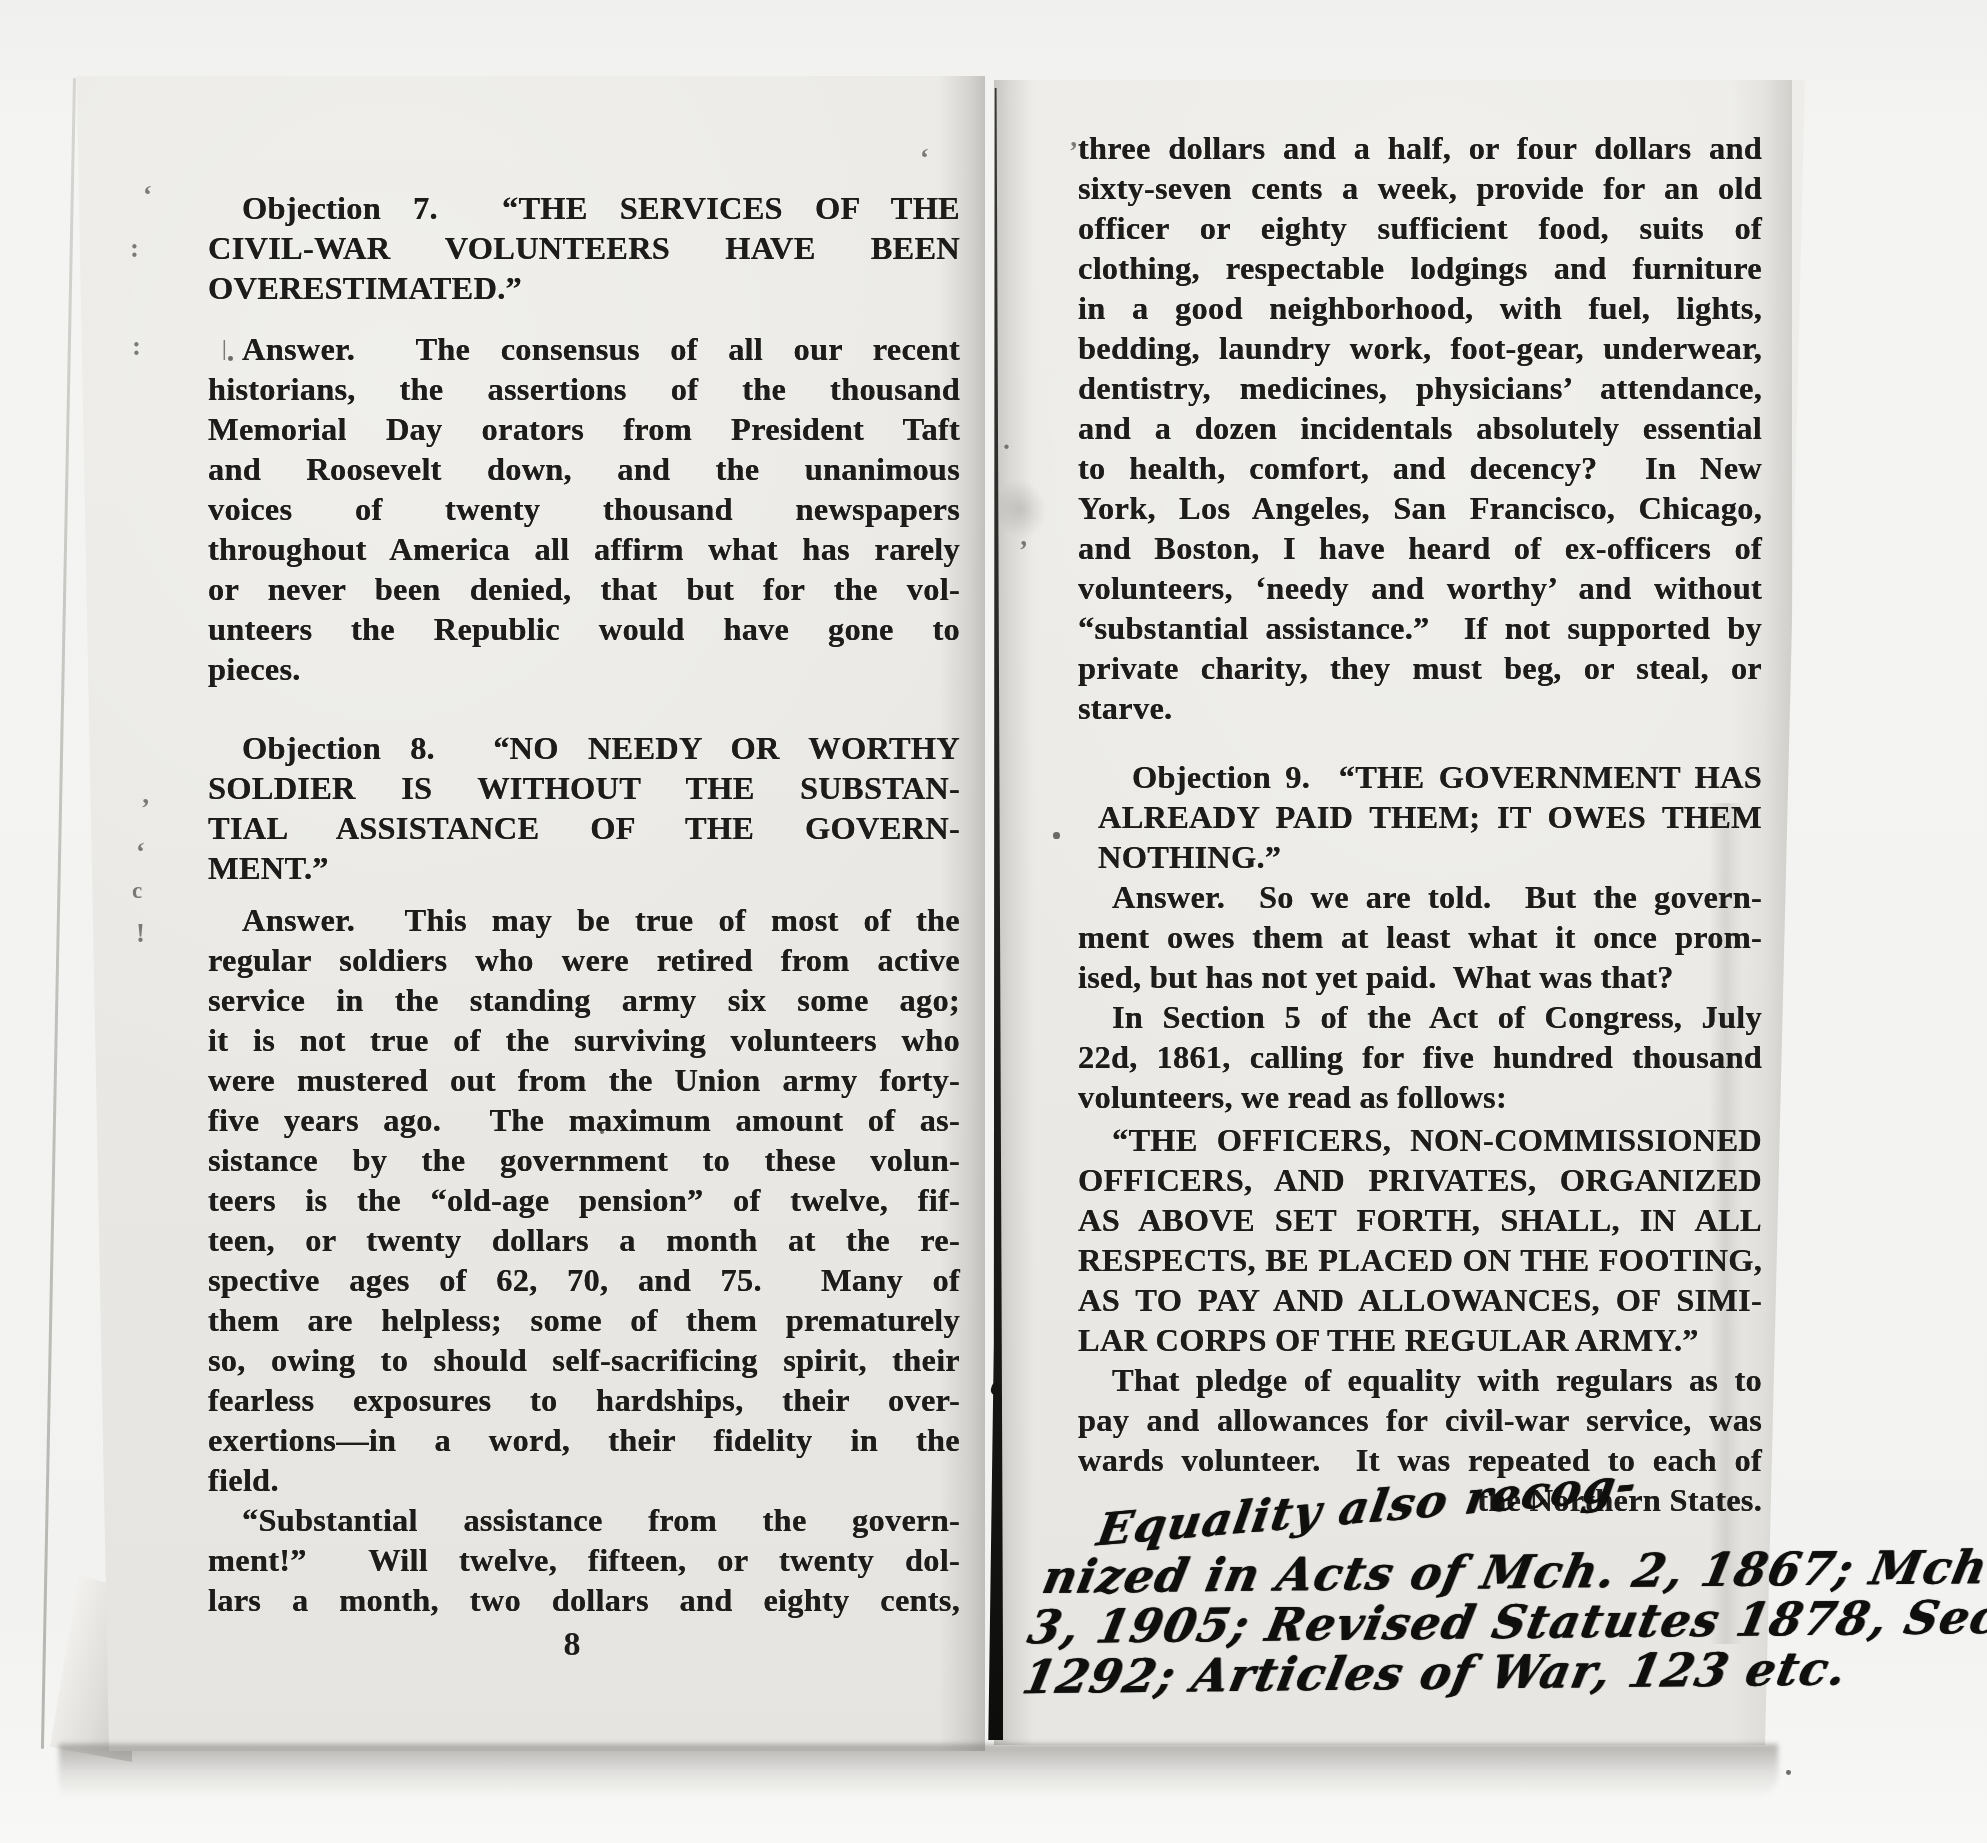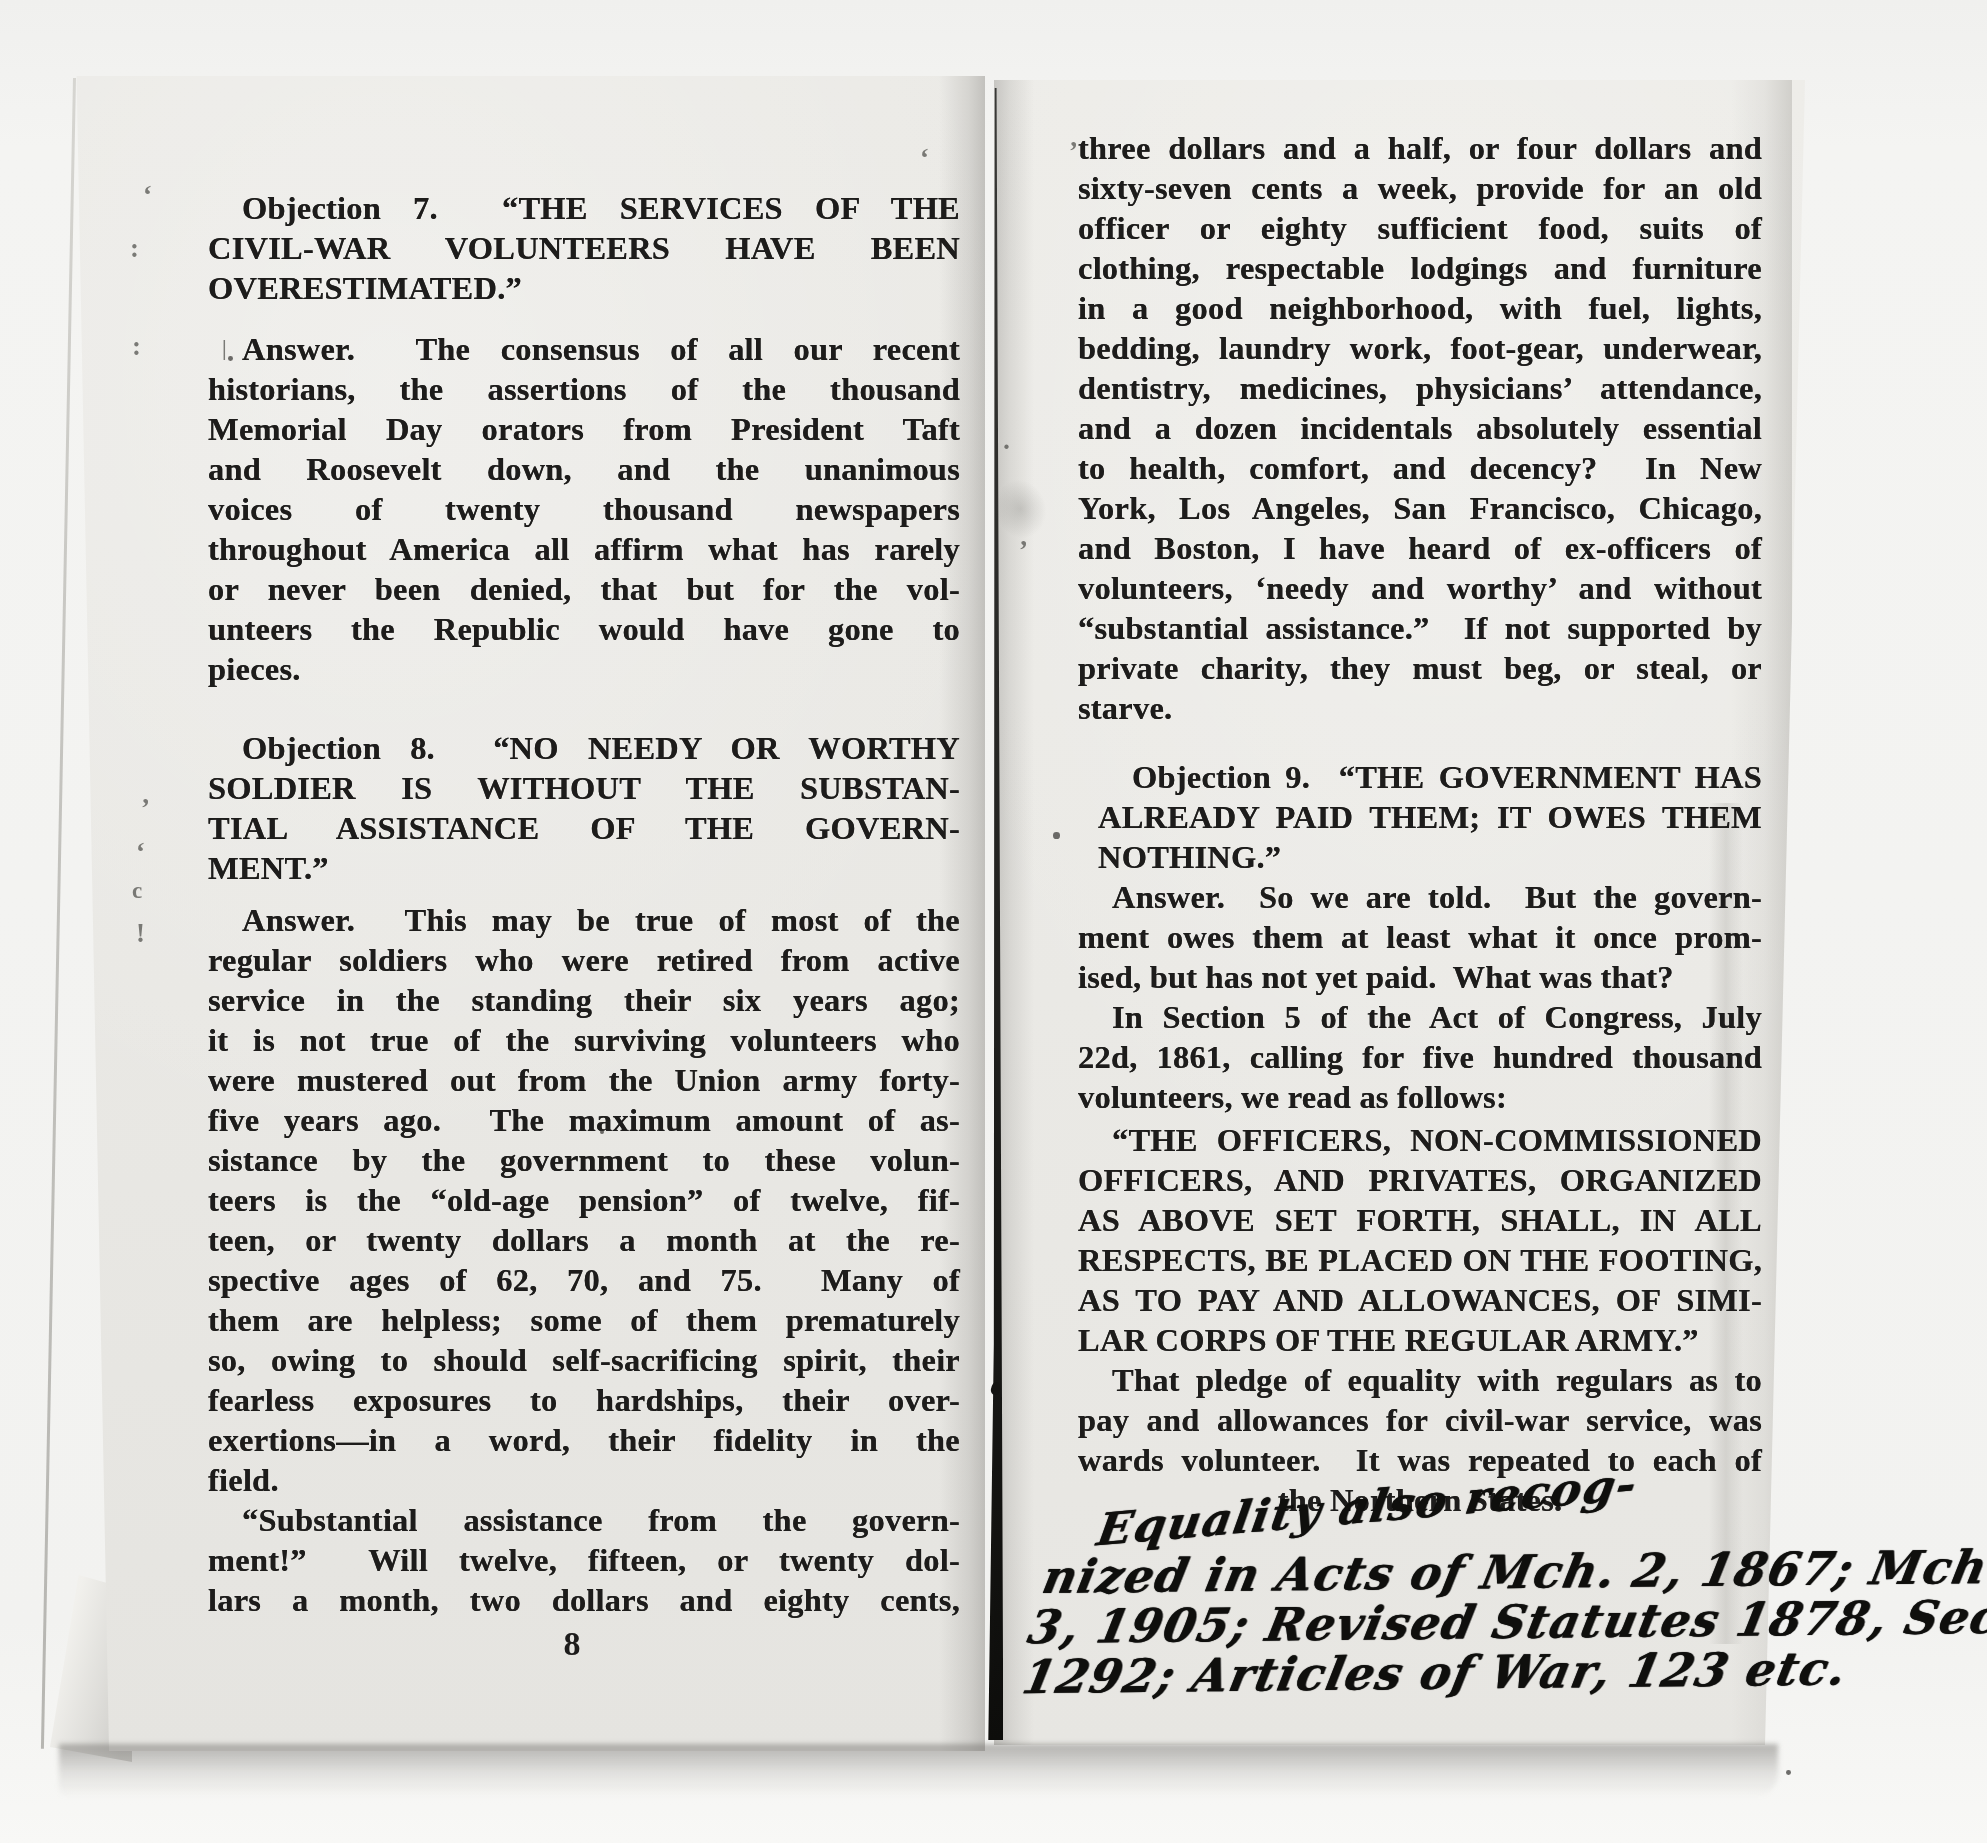--- a/index.html
+++ b/index.html
@@ -39,21 +39,21 @@
     clip-path:polygon(44% 0,56% 0,90% 76%,100% 100%,2% 100%,38% 76%);}
   .stitch-dot{position:absolute;left:991px;top:1382px;width:8.6px;height:13.4px;background:#141412;
     border-radius:50% 50% 50% 50%/60% 60% 40% 40%;transform:rotate(8deg);}
   
   .col{position:absolute;color:#1d1c1b;font-weight:700;font-size:32.5px;letter-spacing:0.2px;
     text-shadow:0 0 0.6px rgba(28,27,25,.8);}
   .col-left{left:208px;top:188px;width:752px;}
   .col-right{left:1078px;top:128px;width:684px;}
   .ln{line-height:40px;white-space:normal;}
   .j{text-align:justify;text-align-last:justify;text-justify:inter-word;}
-  .l{text-align:center;text-align-last:left;}
+  .l{text-align:right;text-align-last:left;}
   .ind{text-indent:34px;}
   .mt6{margin-top:3px;}.mt12{margin-top:11.5px;}.mt22{margin-top:21px;}
   .mt30{margin-top:29px;margin-left:20px;}.mt32{margin-top:39px;}
   .pageno{position:absolute;left:196px;top:1625px;width:752px;text-align:center;
     color:#1d1c1b;font-weight:700;font-size:34px;}
   
   .hand{font-family:"DejaVu Serif",serif;font-style:italic;font-weight:700;color:#0f0f0d;
     letter-spacing:1.4px;text-shadow:0 0 1px rgba(5,5,5,.85),1px 0 0 rgba(10,10,10,.45);}
   .hand-inline{display:inline-block;font-size:45px;margin-left:15.3px;
     transform:skewX(-14deg) rotate(-5deg) translateY(-9.6px);transform-origin:left bottom;}
@@ -106,21 +106,21 @@
     </div>
     <div class="block mt32">
       <div class="ln j ind">Objection 8.&nbsp; “NO NEEDY OR WORTHY</div>
       <div class="ln j">SOLDIER IS WITHOUT THE SUBSTAN-</div>
       <div class="ln j">TIAL ASSISTANCE OF THE GOVERN-</div>
       <div class="ln l">MENT.”</div>
     </div>
     <div class="block mt12">
       <div class="ln j ind">Answer.&nbsp; This may be true of most of the</div>
       <div class="ln j">regular soldiers who were retired from active</div>
-      <div class="ln j">service in the standing their six years ago;</div>
+      <div class="ln j">service in the standing army six some ago;</div>
       <div class="ln j">it is not true of the surviving volunteers who</div>
       <div class="ln j">were mustered out from the Union army forty-</div>
       <div class="ln j">five years ago.&nbsp; The maximum amount of as-</div>
       <div class="ln j">sistance by the government to these volun-</div>
       <div class="ln j">teers is the “old-age pension” of twelve, fif-</div>
       <div class="ln j">teen, or twenty dollars a month at the re-</div>
       <div class="ln j">spective ages of 62, 70, and 75.&nbsp; Many of</div>
       <div class="ln j">them are helpless; some of them prematurely</div>
       <div class="ln j">so, owing to should self-sacrificing spirit, their</div>
       <div class="ln j">fearless exposures to hardships, their over-</div>

